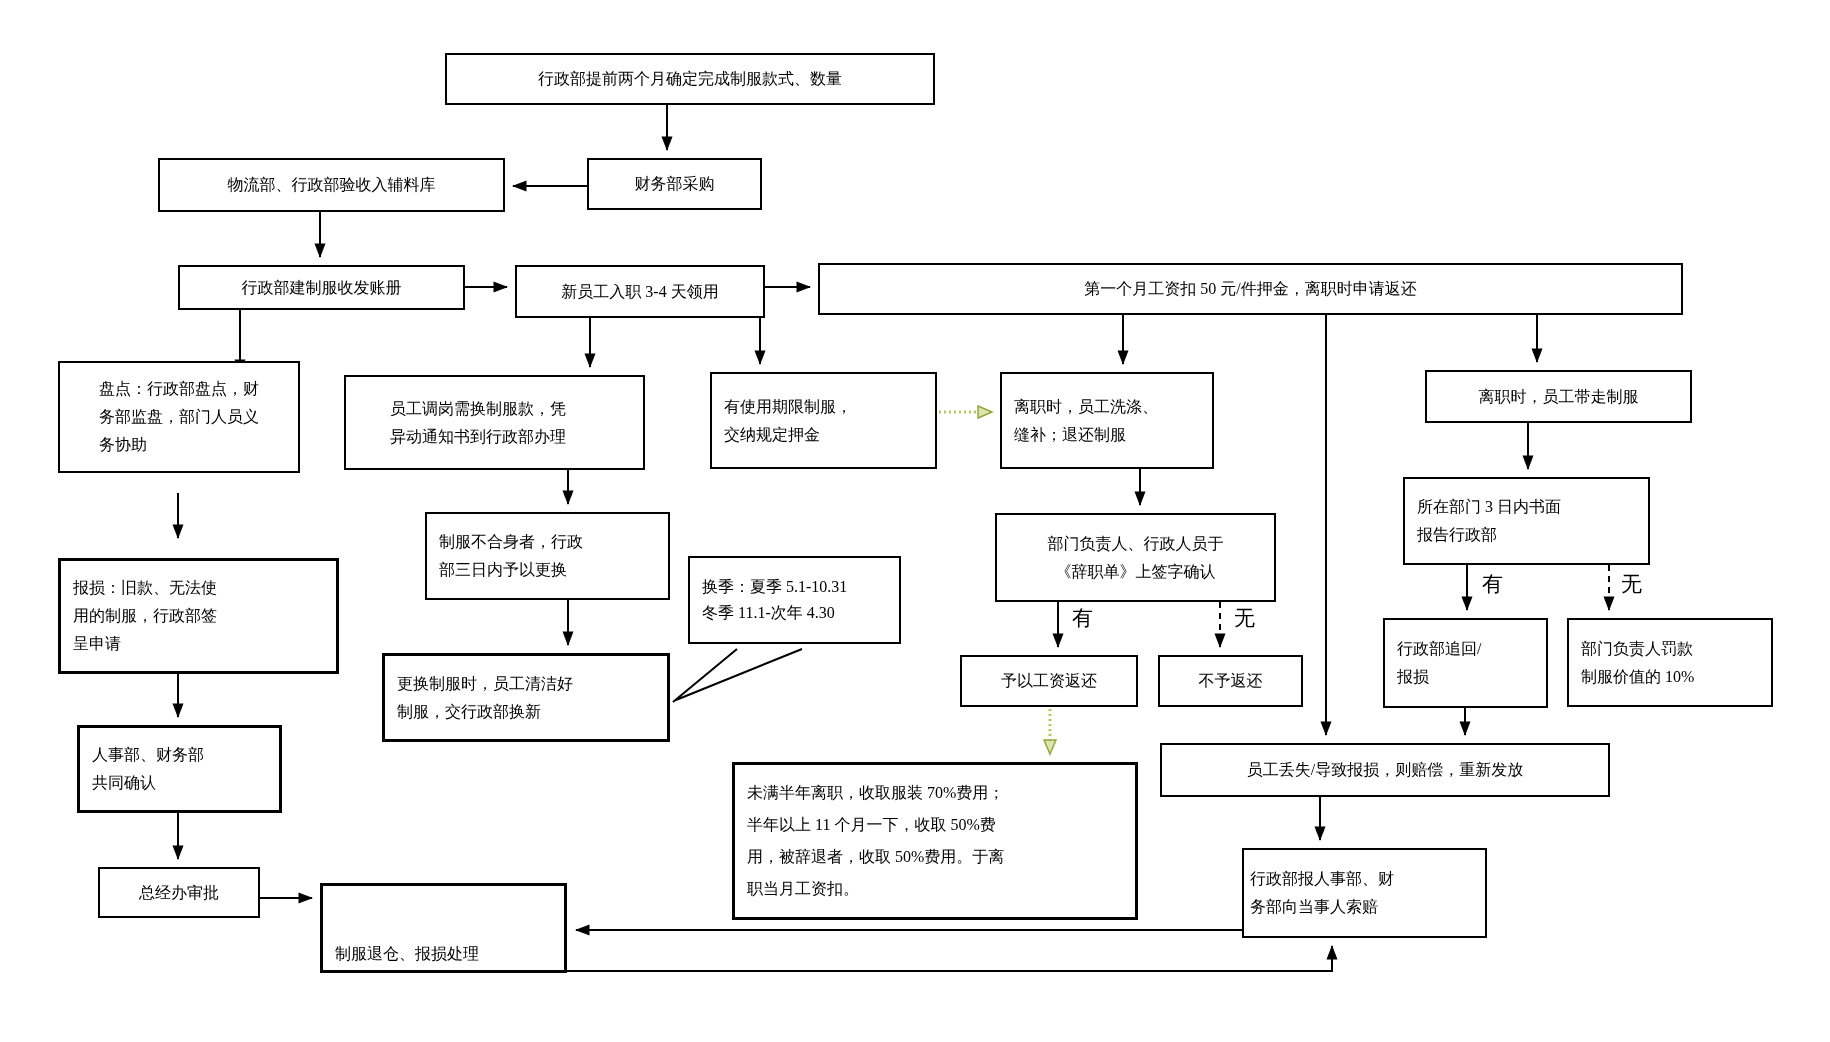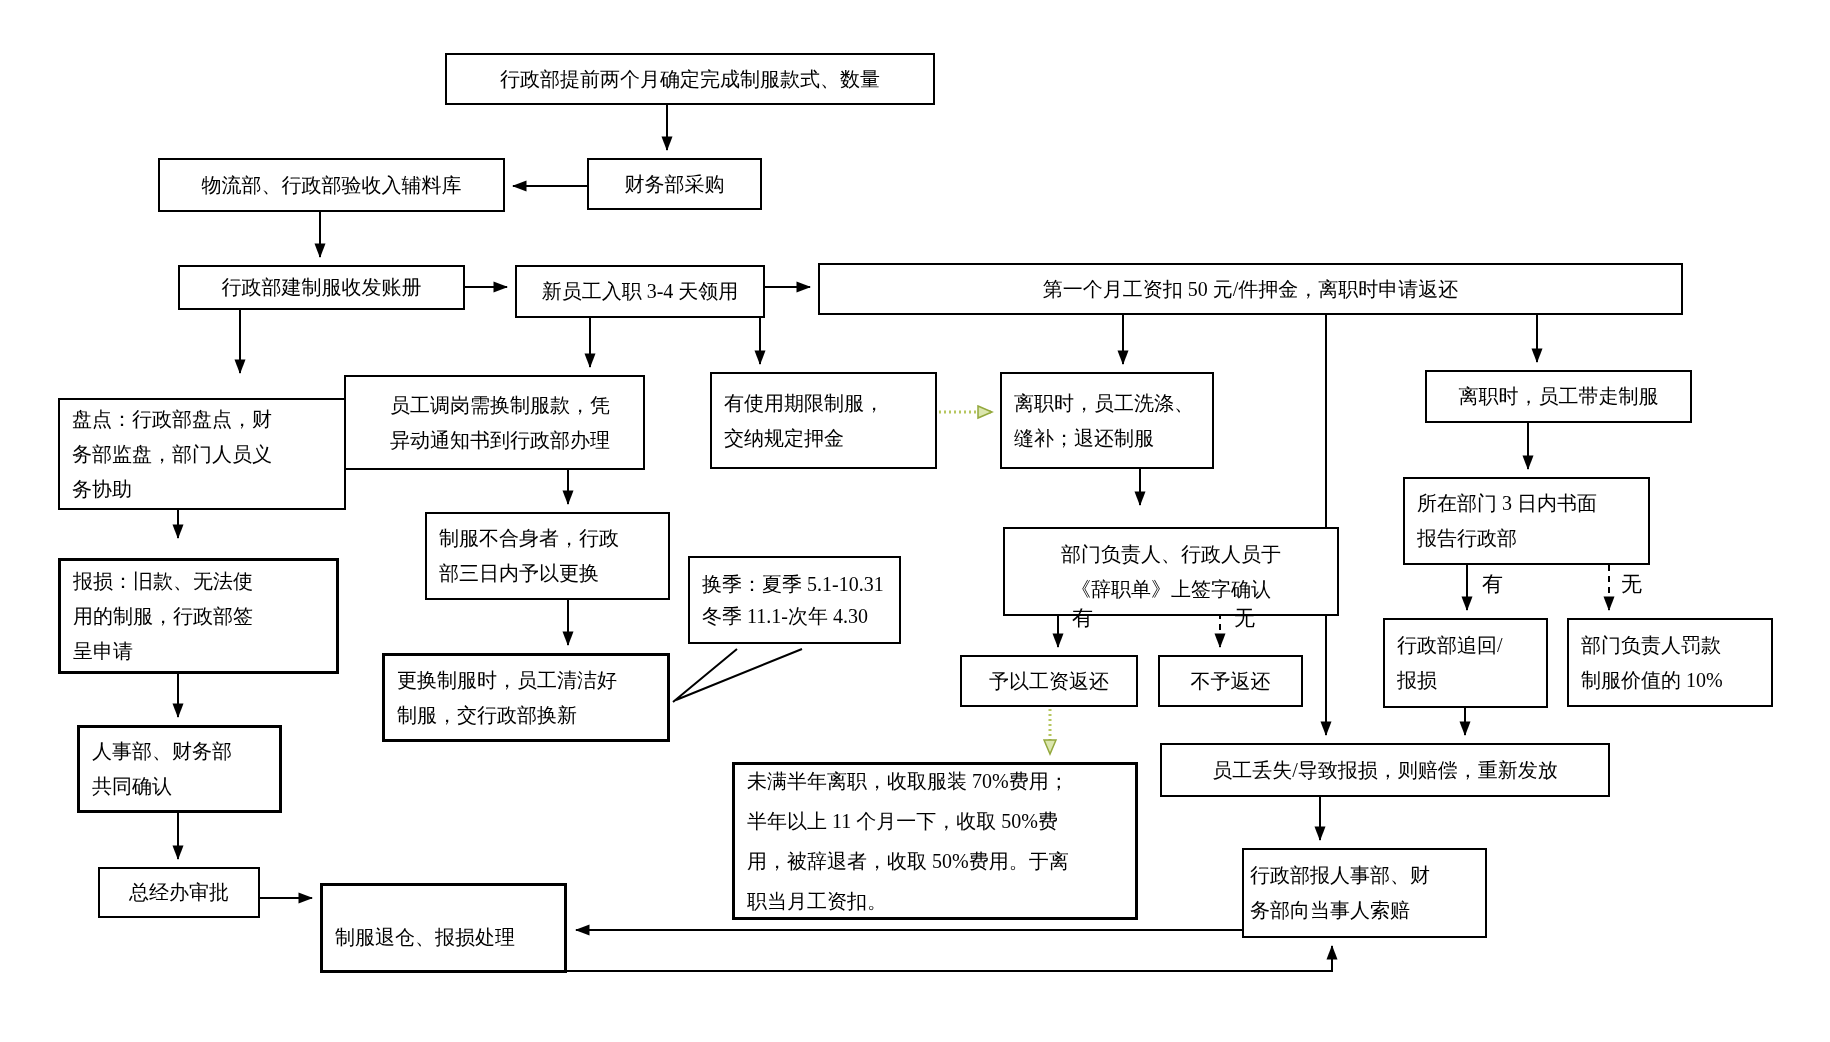--- a/index.html
+++ b/index.html
@@ -6,28 +6,28 @@
   .canvas {
     position:relative; width:1830px; height:1042px; background:#ffffff;
     font-family:"Liberation Serif","DejaVu Serif",serif; color:#000;
     overflow:hidden;
   }
   svg.connectors { position:absolute; left:0; top:0; z-index:1; }
   .node {
     position:absolute; z-index:2; box-sizing:border-box;
     background:#fff; border:2px solid #000;
     display:flex; align-items:center;
-    font-size:20px; line-height:1.75;
+    font-size:16px; line-height:1.75;
     padding:2px 12px;
     font-family:Liberation Serif, serif;
   }
   .node span { white-space:pre-line; }
   .node.center { justify-content:center; text-align:center; padding:2px 4px; }
   .node.thick { border-width:3px; }
-  .node.top { align-items:center; padding-top:20px; }
+  .node.top { align-items:flex-end; padding-top:20px; }
   .node.tall { line-height:2.0; }
   .branch-label {
     position:absolute; z-index:3; font-size:21px; line-height:1;
   }
 </style>
 </head>
 <body>
 
 <div class="canvas">
 
@@ -87,21 +87,21 @@
   <div class="node center" style="left:178px;top:265px;width:287px;height:45px;">
       <span>行政部建制服收发账册</span>
     </div>
   <div class="node center" style="left:515px;top:265px;width:250px;height:53px;">
       <span>新员工入职 3-4 天领用</span>
     </div>
   <div class="node center" style="left:818px;top:263px;width:865px;height:52px;">
       <span>第一个月工资扣 50 元/件押金，离职时申请返还</span>
     </div>
 
-  <div class="node" style="left:58px;top:398px;width:288px;height:112px;">
+  <div class="node" style="left:58px;top:361px;width:242px;height:112px;justify-content:center;">
       <span>盘点：行政部盘点，财
 务部监盘，部门人员义
 务协助</span>
     </div>
   <div class="node" style="left:344px;top:375px;width:301px;height:95px;padding-left:44px;">
       <span>员工调岗需换制服款，凭
 异动通知书到行政部办理</span>
     </div>
   <div class="node" style="left:710px;top:372px;width:227px;height:97px;">
       <span>有使用期限制服，
@@ -121,21 +121,21 @@
 呈申请</span>
     </div>
   <div class="node" style="left:425px;top:512px;width:245px;height:88px;">
       <span>制服不合身者，行政
 部三日内予以更换</span>
     </div>
   <div class="node" style="left:1403px;top:477px;width:247px;height:88px;">
       <span>所在部门 3 日内书面
 报告行政部</span>
     </div>
-  <div class="node center" style="left:995px;top:527px;width:336px;height:89px;margin-left:8px;">
+  <div class="node center" style="left:995px;top:513px;width:281px;height:89px;">
       <span>部门负责人、行政人员于
 《辞职单》上签字确认</span>
     </div>
 
   <div class="node" style="left:688px;top:556px;width:213px;height:88px;line-height:1.6;">
       <span>换季：夏季 5.1-10.31
 冬季 11.1-次年 4.30</span>
     </div>
 
   <div class="node thick" style="left:382px;top:653px;width:288px;height:89px;">

